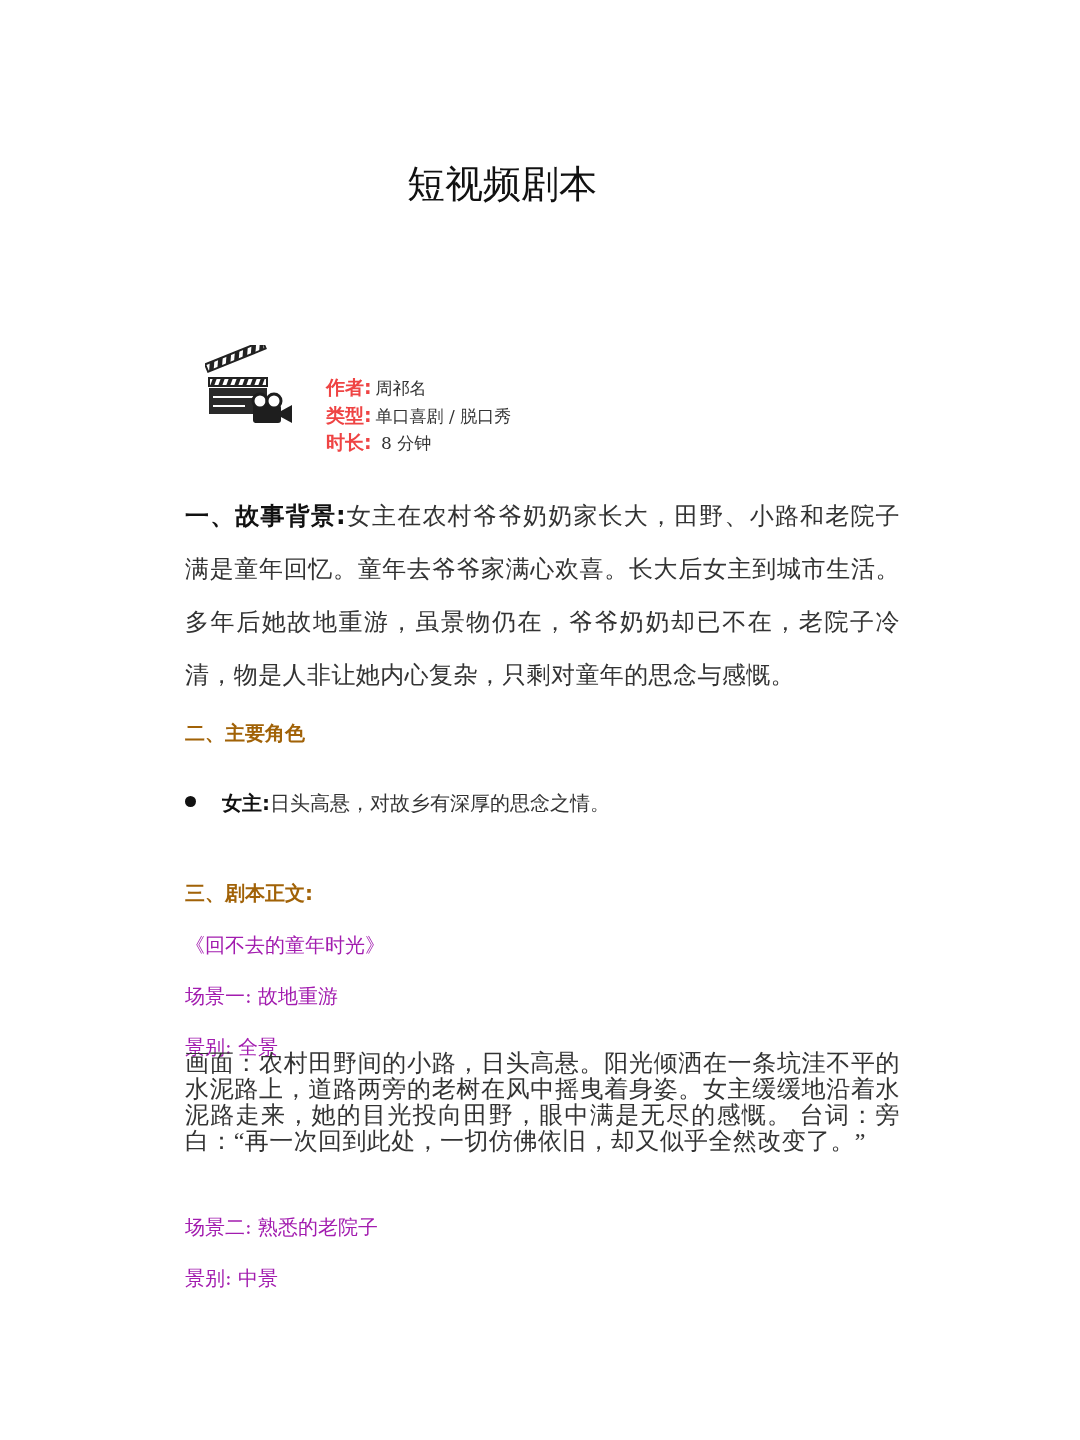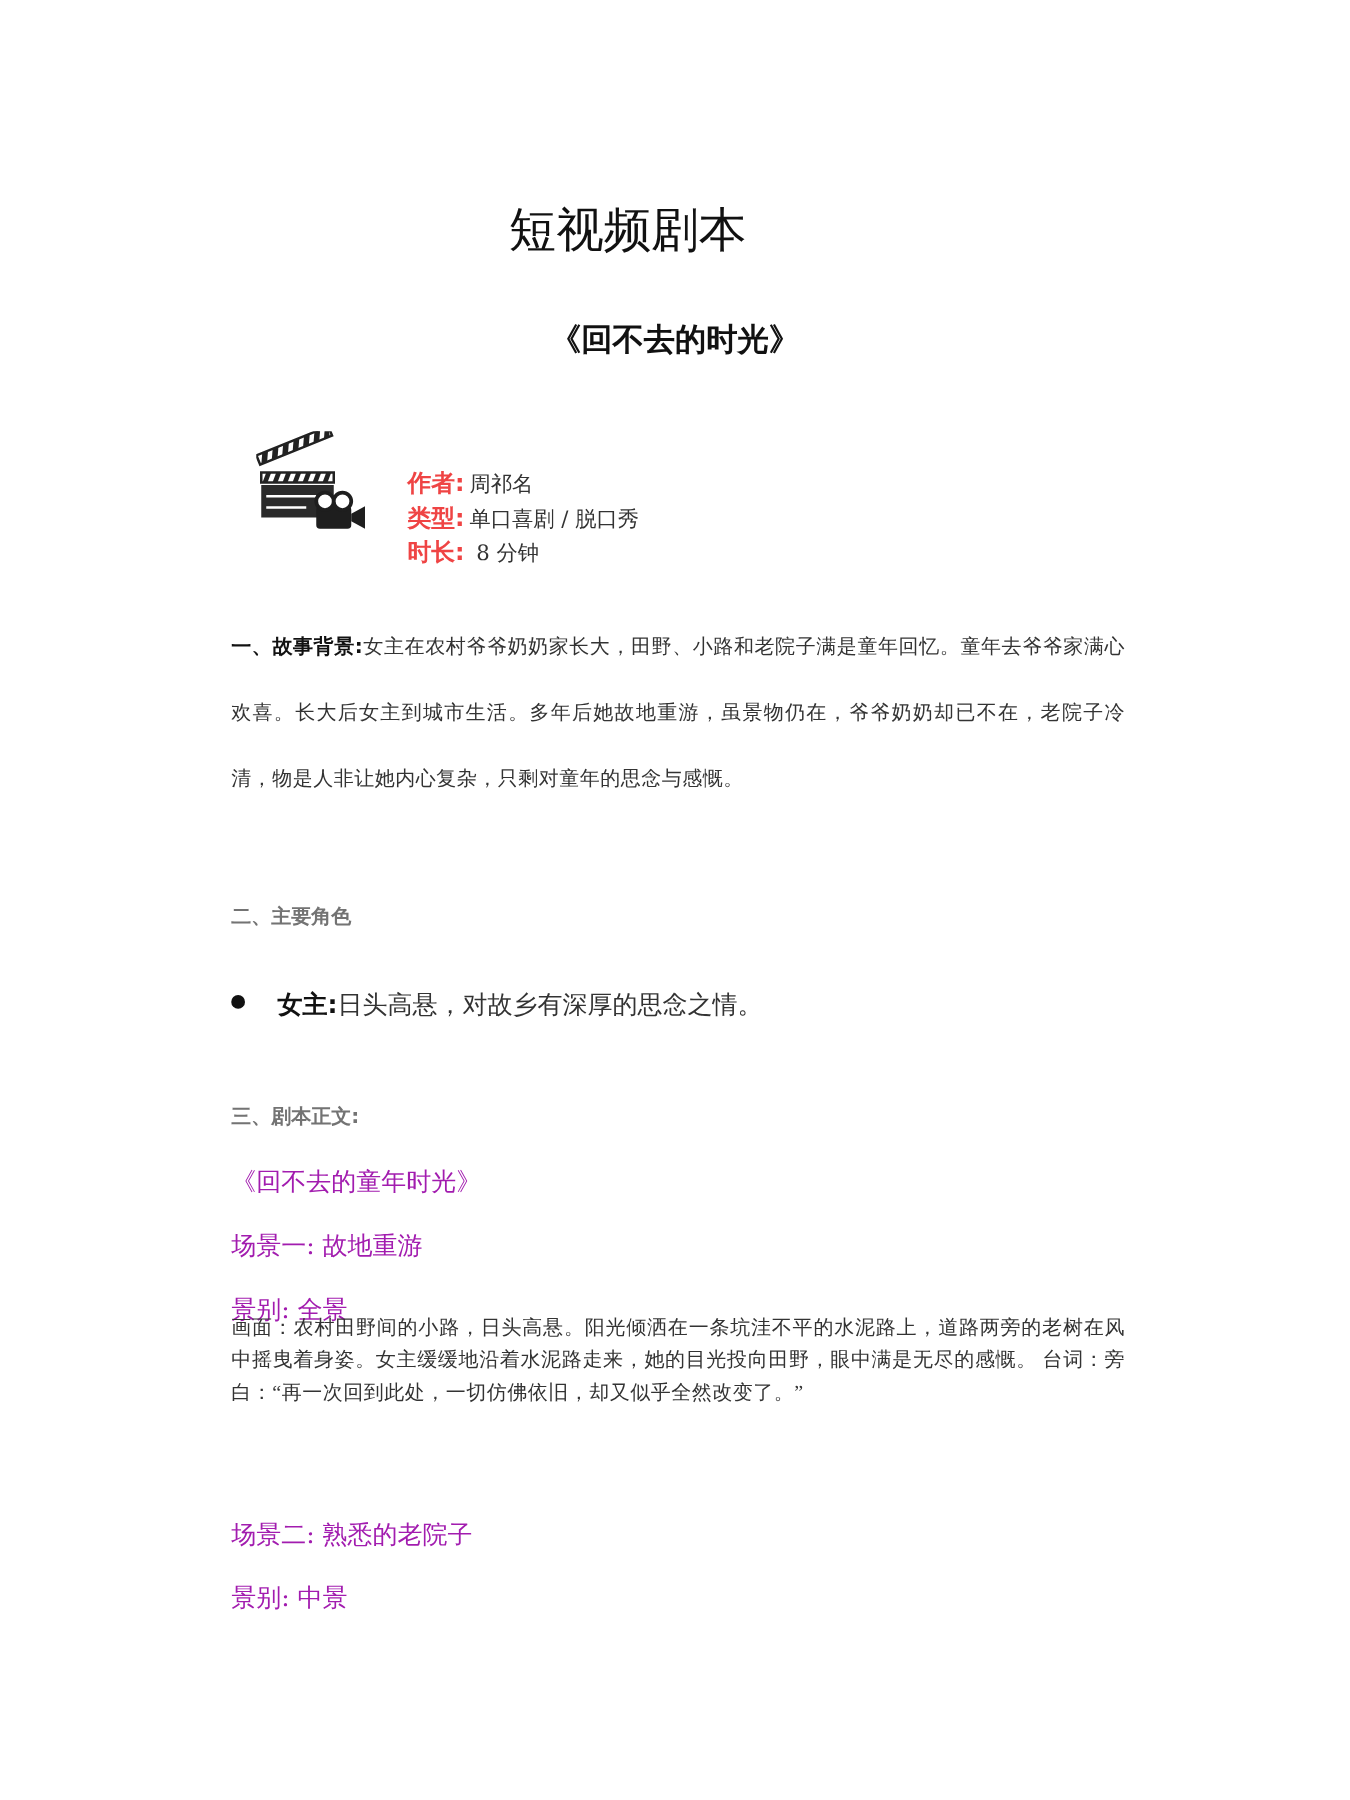--- a/index.html
+++ b/index.html
@@ -65,41 +65,41 @@
     .meta-value {
       color: #333;
       font-size: 17px;
       margin-left: 4px;
       text-align: right;
     }
     .body-text {
       position: absolute;
       left: 185px;
       width: 715px;
-      font-size: 16px;
+      font-size: 24px;
       color: #333;
       letter-spacing: 0.4px;
     }
     .para-bg {
       top: 490px;
       line-height: 53px;
       text-align: justify;
     }
     .bold-label {
       font-weight: bold;
       color: #111;
       font-family: "DejaVu Sans", "Liberation Sans", sans-serif;
     }
     .section-heading {
       position: absolute;
       left: 185px;
-      font-size: 16px;
+      font-size: 20px;
       line-height: 30px;
       font-weight: bold;
-      color: #737373;
+      color: #a16207;
       font-family: "DejaVu Sans", "Liberation Sans", sans-serif;
     }
     .bullet-item {
       position: absolute;
       left: 185px;
       top: 788px;
       font-size: 20px;
       line-height: 30px;
       color: #333;
       white-space: nowrap;
@@ -127,21 +127,20 @@
       font-family: "Liberation Serif", "DejaVu Serif", serif;
     }
   </style>
 </head>
 <body>
 
 <div class="page">
 
   <div class="doc-title">短视频剧本</div>
 
-  <div class="doc-subtitle">《回不去的时光》</div>
 
   <svg class="icon-clapper" viewBox="0 0 90 80" xmlns="http://www.w3.org/2000/svg">
 
     <g transform="rotate(-22 5 26)">
       <rect x="3" y="18" width="62" height="8" fill="#fff" stroke="#222" stroke-width="2"></rect>
       <g fill="#222">
         <polygon points="8,18 13,18 9,26 4,26"></polygon>
         <polygon points="17,18 22,18 18,26 13,26"></polygon>
         <polygon points="26,18 31,18 27,26 22,26"></polygon>
         <polygon points="35,18 40,18 36,26 31,26"></polygon>

